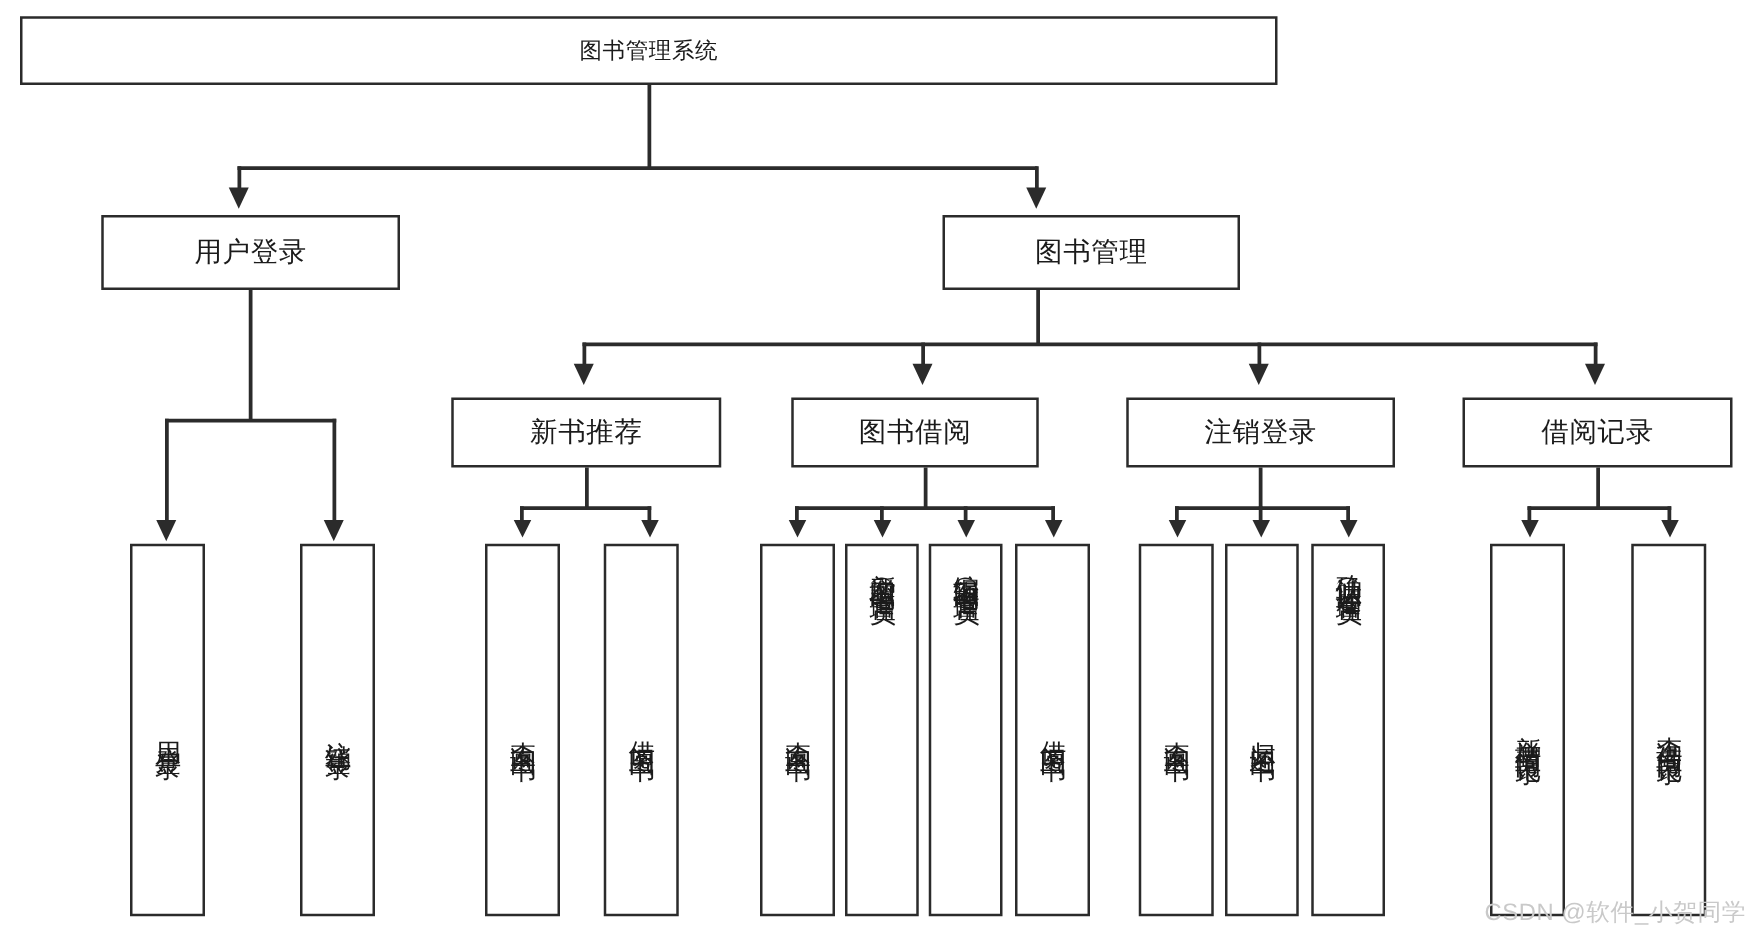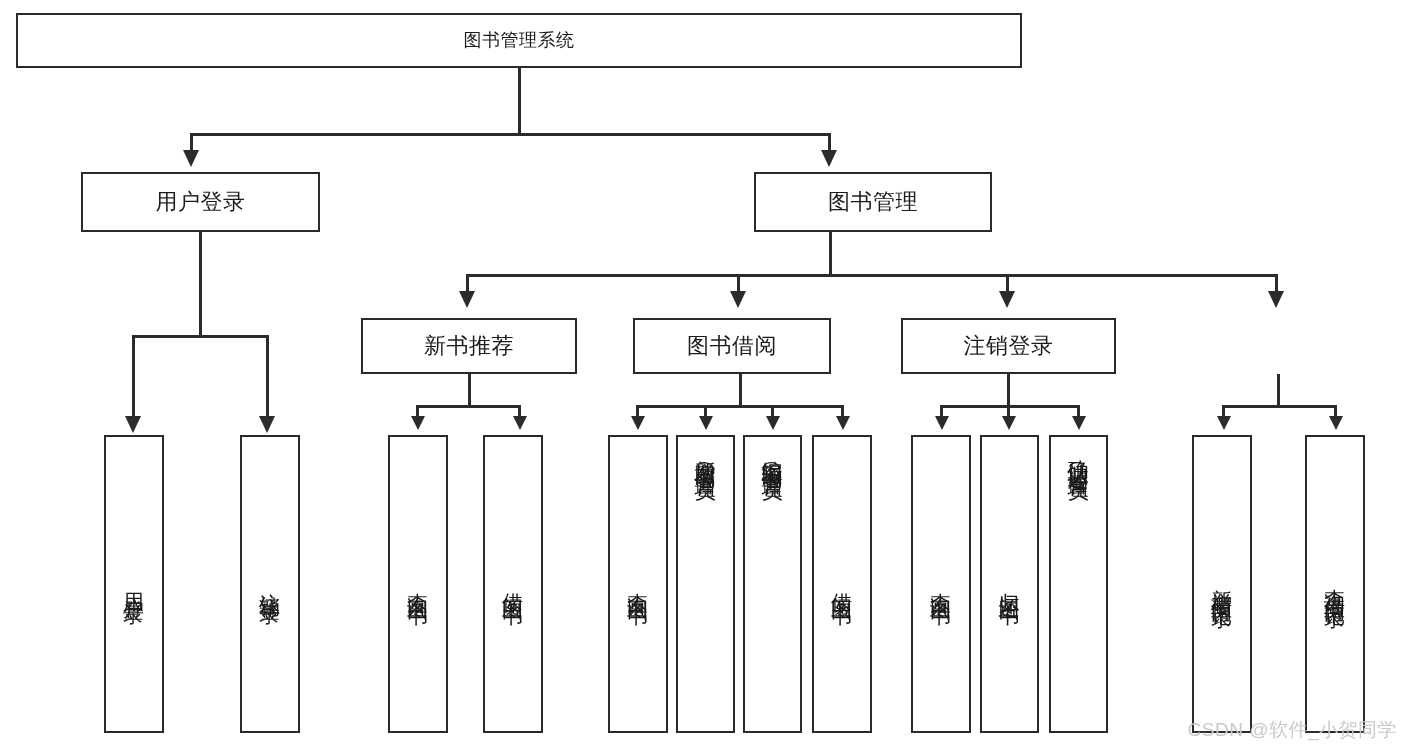--- a/index.html
+++ b/index.html
@@ -129,20 +129,23 @@
 
   <div class="node tier3" style="left:361px; top:318px; width:216px; height:56px;">
     <span class="label">新书推荐</span>
   </div>
   <div class="node tier3" style="left:633px; top:318px; width:198px; height:56px;">
     <span class="label">图书借阅</span>
   </div>
   <div class="node tier3" style="left:901px; top:318px; width:215px; height:56px;">
     <span class="label">注销登录</span>
   </div>
+  <div class="node tier3" style="left:1170px; top:318px; width:216px; height:56px;">
+    <span class="label">借阅记录</span>
+  </div>
 
   <div class="vline" style="left:468px; top:374px; height:33px;"></div>
   <div class="hline" style="left:416px; top:405px; width:105px;"></div>
   <div class="vline" style="left:416px; top:405px; height:12px;"></div>
   <div class="vline" style="left:518px; top:405px; height:12px;"></div>
   <div class="arrow small" style="left:411px; top:416px;"></div>
   <div class="arrow small" style="left:513px; top:416px;"></div>
 
   <div class="vline" style="left:739px; top:374px; height:33px;"></div>
   <div class="hline" style="left:636px; top:405px; width:208px;"></div>

